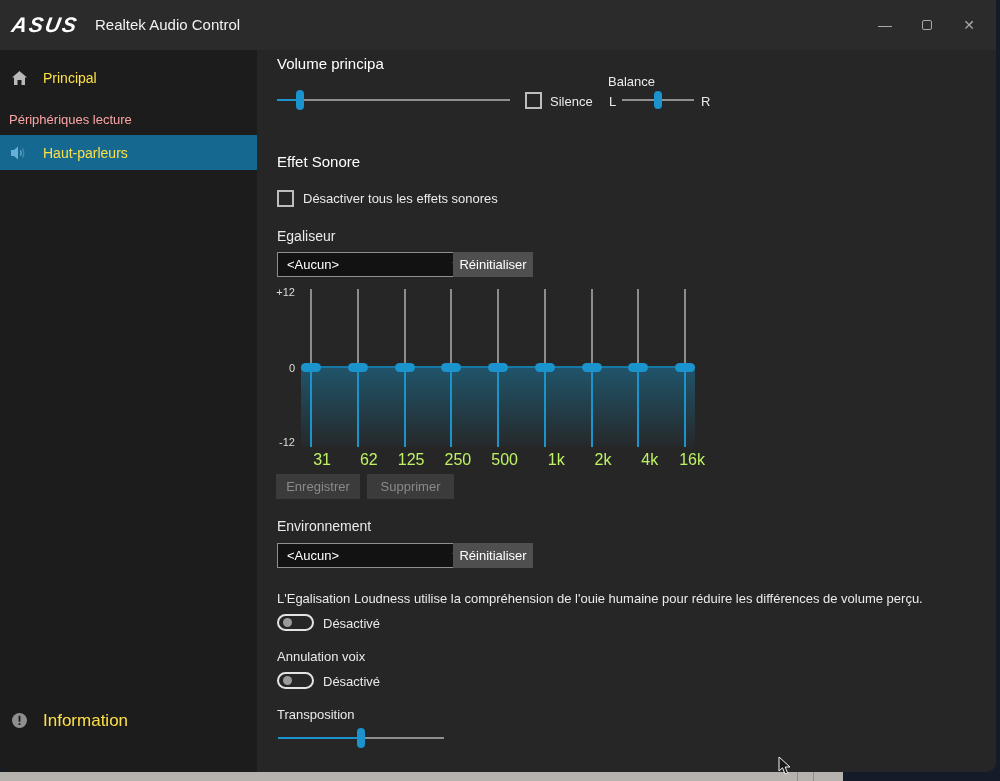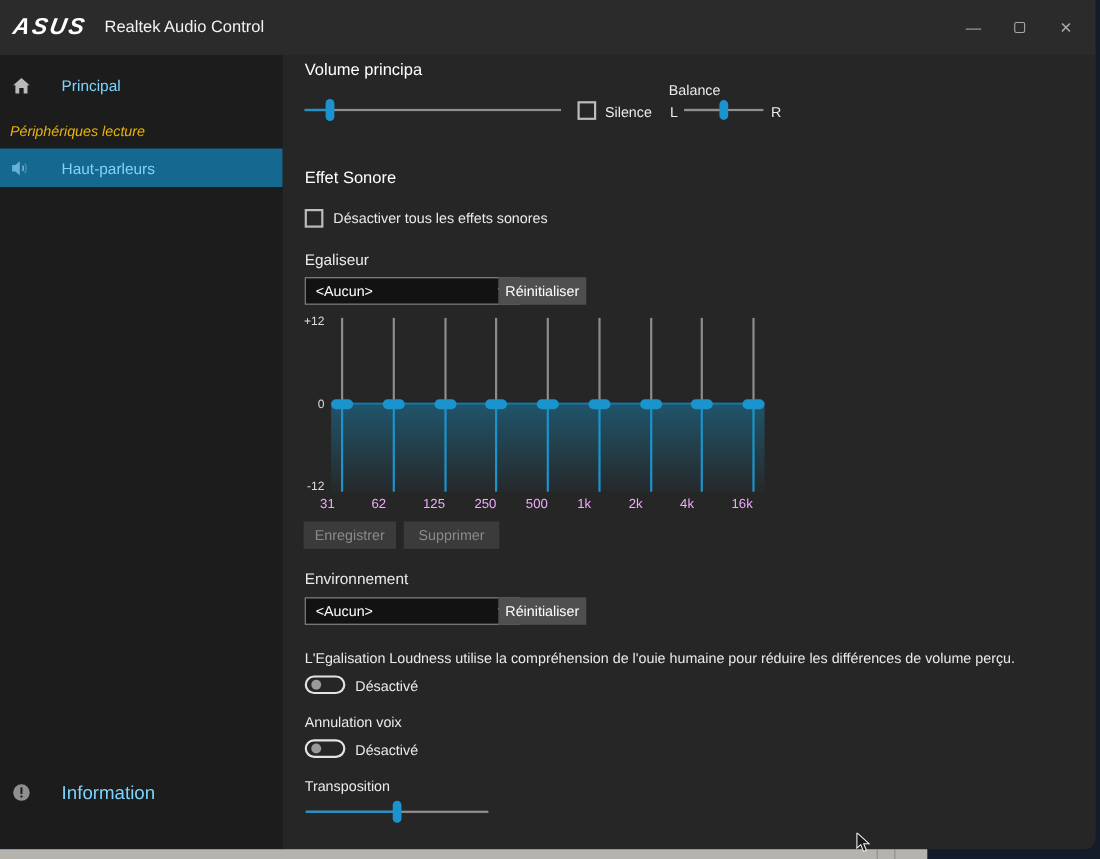--- a/index.html
+++ b/index.html
@@ -16,23 +16,23 @@
           font-style:italic; letter-spacing:2px; transform:skewX(-10deg); }
   .app-title { position:absolute; left:95px; top:16px; color:#f2f2f2; font-size:15px; }
   .win-controls { position:absolute; right:6px; top:0; height:50px; display:flex; align-items:center; }
   .win-btn { width:42px; height:30px; display:flex; align-items:center; justify-content:center;
              color:#a9a9a9; font-size:14px; cursor:default; }
   .max-glyph { width:10px; height:10px; border:1px solid #a9a9a9; border-radius:2px; }
 
   
   .sidebar { position:absolute; left:0; top:50px; width:257px; height:722px; background:#1c1c1c; }
   .nav-item { position:absolute; left:0; width:257px; height:35px; display:flex; align-items:center;
-              padding-left:10px; color:#7dd3fc; font-size:14px; gap:28px; }
+              padding-left:10px; color:#fde047; font-size:14px; gap:15px; }
   .nav-item.selected { background:#156990; }
-  .nav-section { position:absolute; left:9px; color:#eab308; font-size:13px;font-style:italic; }
+  .nav-section { position:absolute; left:9px; color:#fca5a5; font-size:13px; }
   .nav-icon { width:18px; height:18px; flex:0 0 18px; display:flex; align-items:center; justify-content:center; }
 
   
   .main { position:absolute; left:257px; top:50px; width:739px; height:722px; background:#262626; color:#ececec; }
   .h1 { position:absolute; font-size:15px; color:#fff; }
   .label { position:absolute; font-size:13px; color:#eaeaea; }
 
   
   .track { position:absolute; height:2px; background:#8f8f8f; }
   .fill  { position:absolute; left:0; top:0; height:2px; background:#1b93cc; }
@@ -56,21 +56,21 @@
   .eq-scale { position:absolute; left:0; width:24px; text-align:right; font-size:11px; color:#dcdcdc; }
   .eq-zero-line { position:absolute; left:30px; width:394px; top:80px; height:2px; background:#1678a6; }
   .eq-grad { position:absolute; left:30px; width:394px; top:82px; height:79px;
              background:linear-gradient(180deg, rgba(27,122,162,0.55), rgba(27,122,162,0.03)); }
   .eq-bands { position:absolute; left:30px; top:0; width:394px; height:186px;
               display:flex; justify-content:space-between; }
   .eq-band { position:relative; width:20px; height:186px; }
   .eq-track-top { position:absolute; left:9px; top:3px; width:2px; height:79px; background:#8c8c8c; }
   .eq-track-bottom { position:absolute; left:9px; top:82px; width:2px; height:79px; background:#1b93cc; }
   .eq-handle { position:absolute; left:0; top:77px; width:20px; height:9px; border-radius:5px; background:#1b93cc; }
-  .eq-freq { position:absolute; left:-10px; top:165px; width:40px; text-align:left; font-size:12px; color:#f0abfc; }
+  .eq-freq { position:absolute; left:-10px; top:165px; width:40px; text-align:right; font-size:16px; color:#bef264; }
 
   
   .toggle { position:absolute; width:37px; height:17px; border:2px solid #e3e3e3; border-radius:10px; }
   .toggle .knob { position:absolute; left:4px; top:2px; width:9px; height:9px; border-radius:50%; background:#9a9a9a; }
 
   
   .taskbar-strip { position:absolute; left:0; top:772px; width:843px; height:9px; background:#b6b3ae; }
   .strip-div { position:absolute; top:772px; width:1px; height:9px; background:#8f8d89; }
   .mouse-cursor { position:absolute; left:778px; top:757px; }
 </style>

